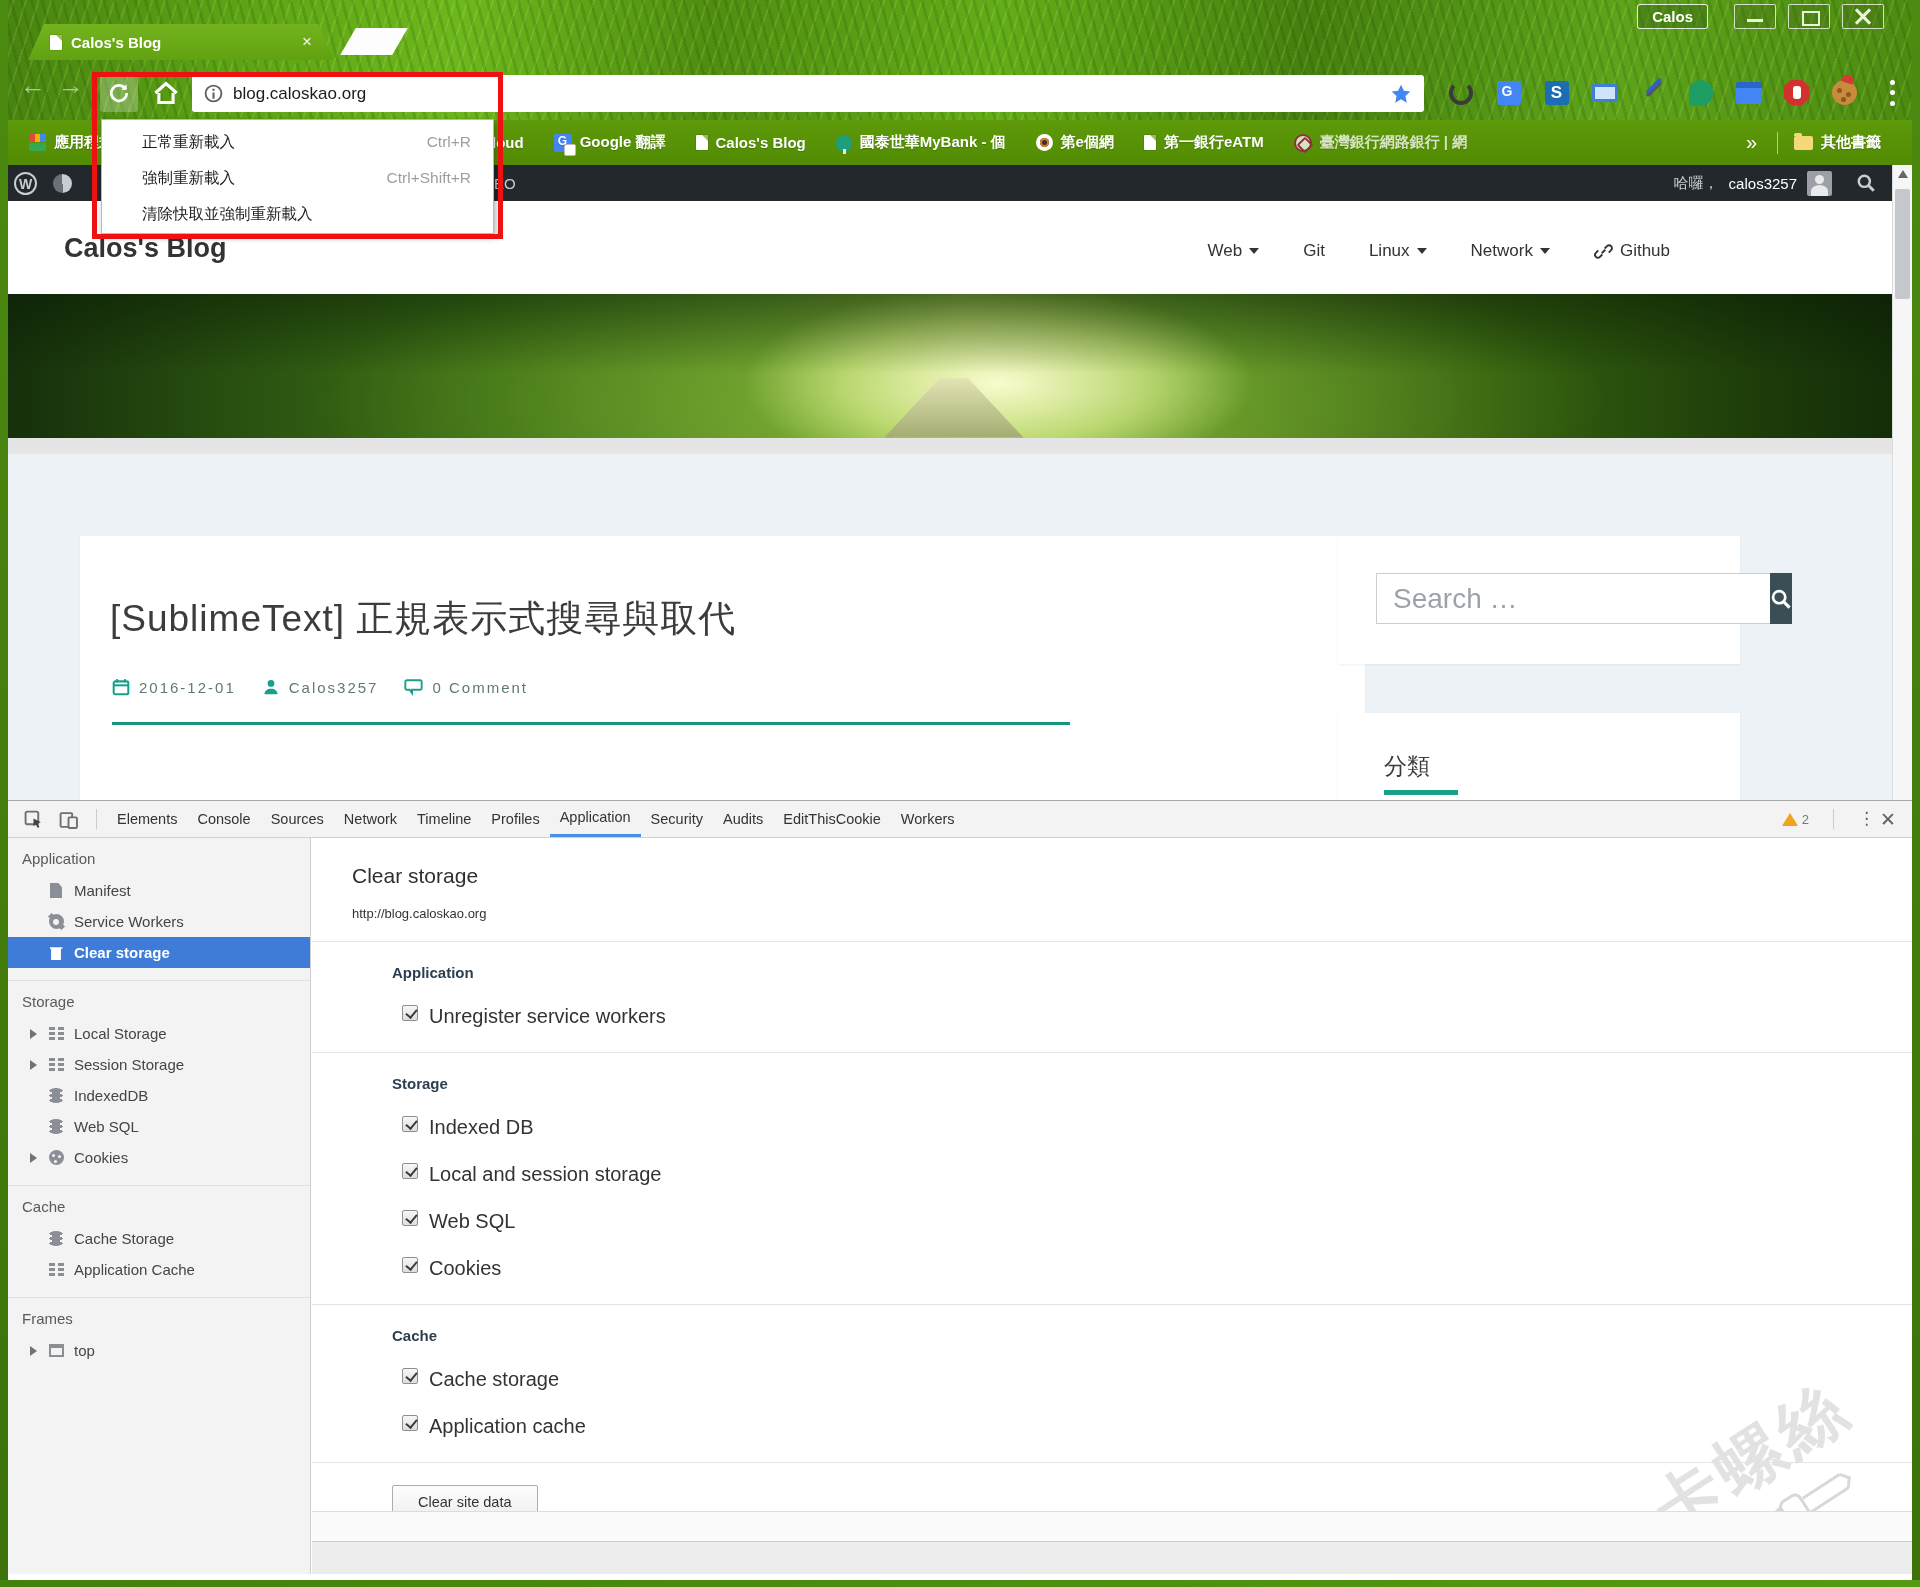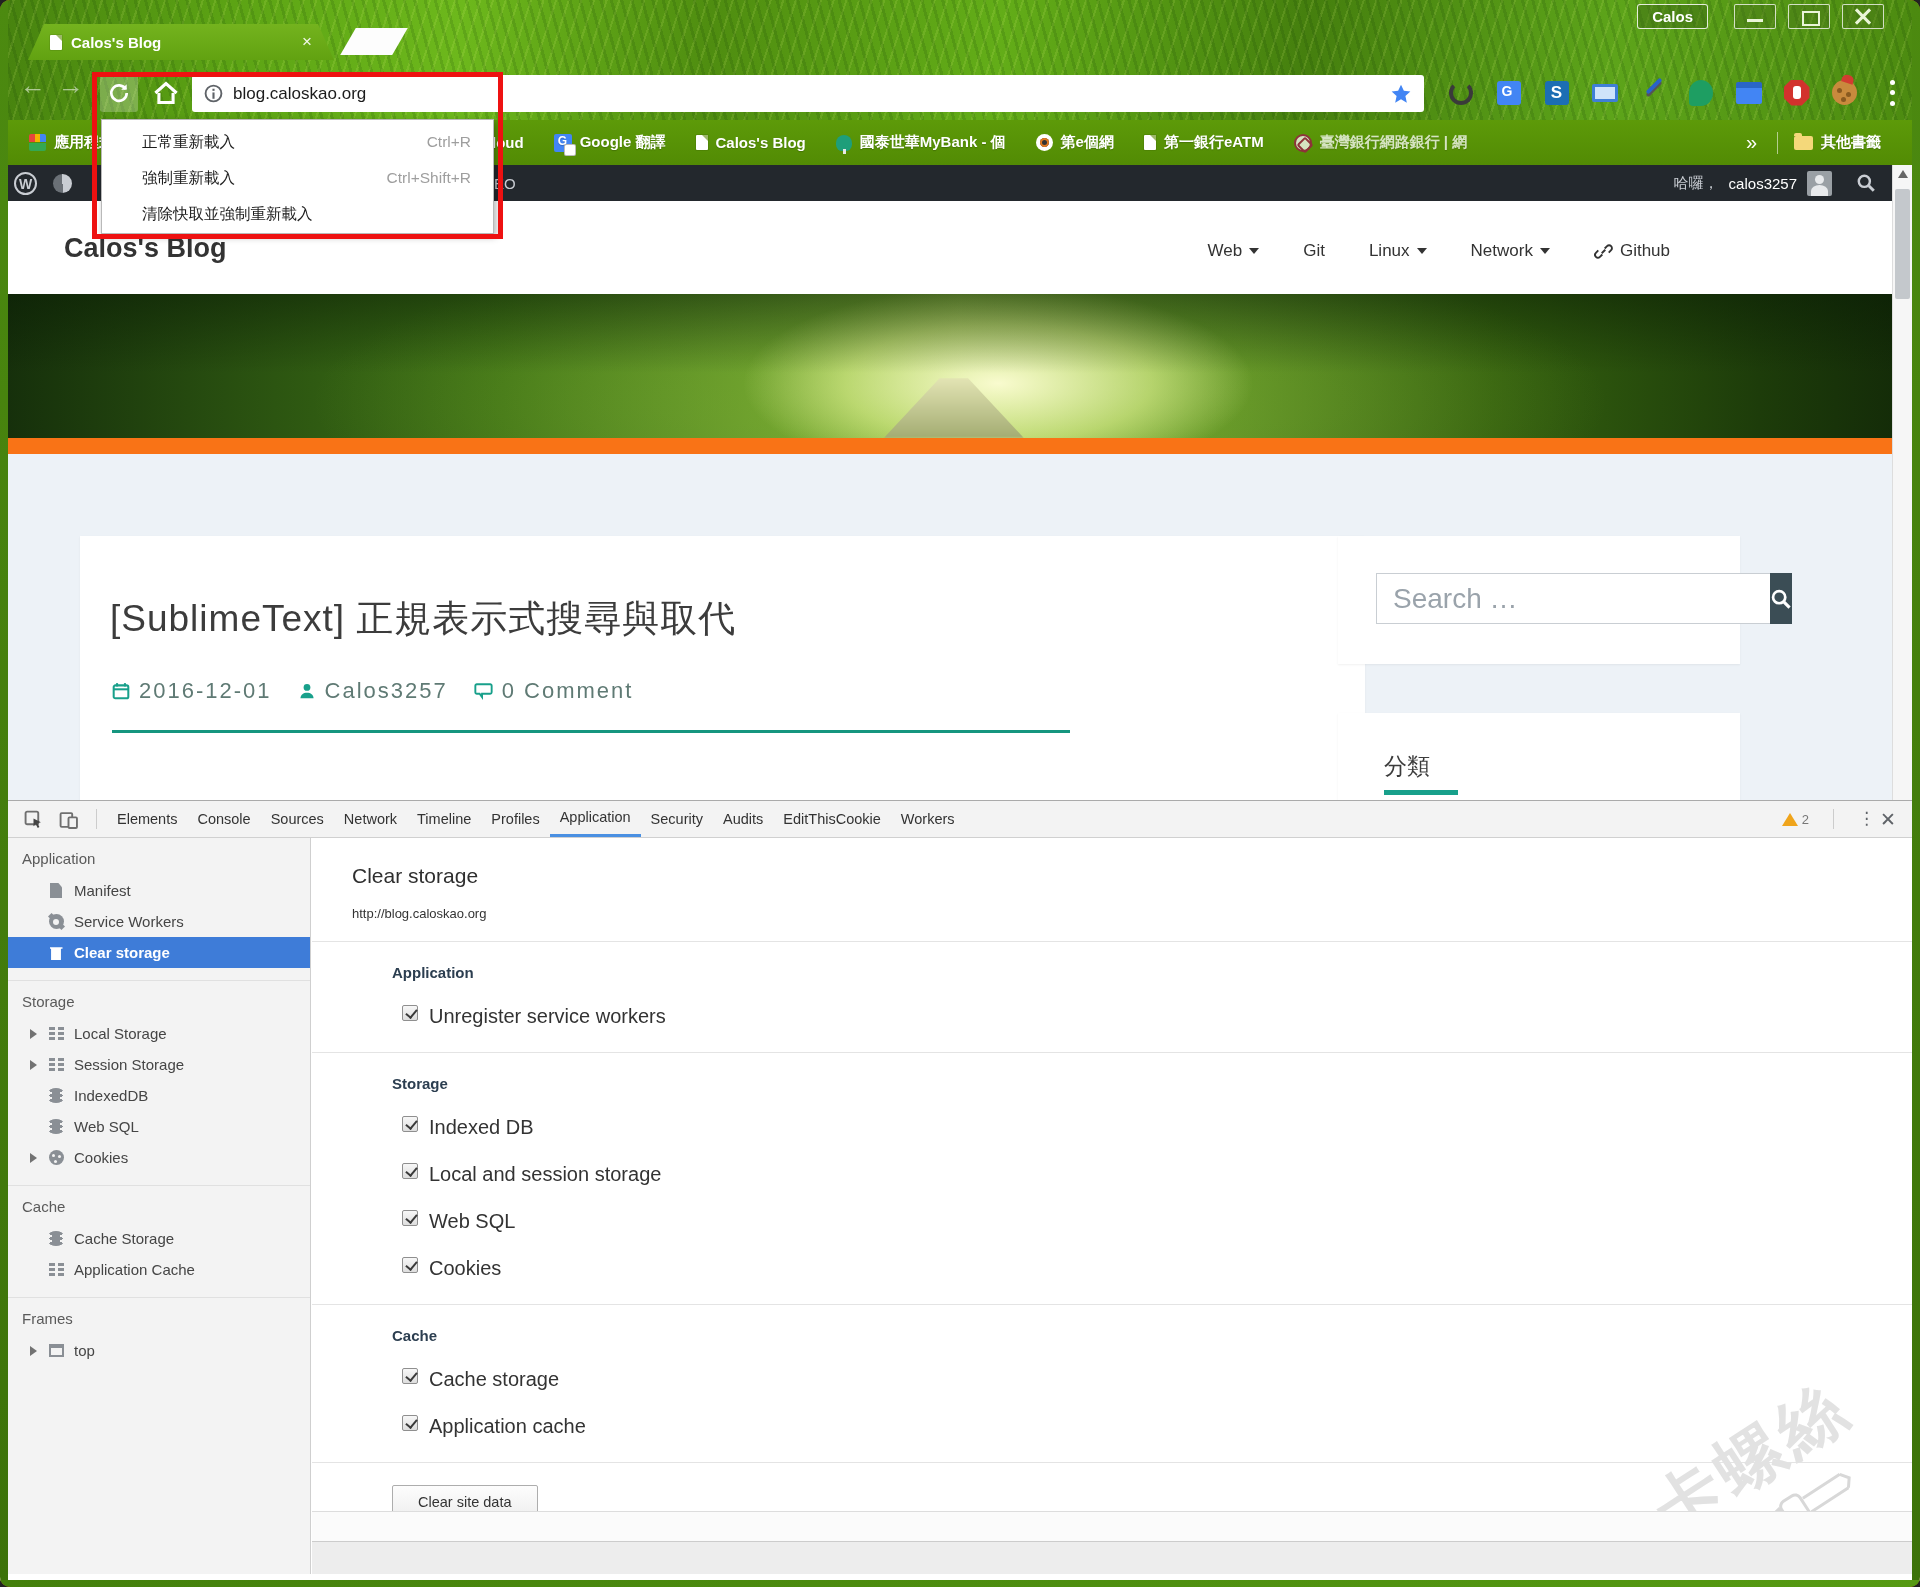--- a/index.html
+++ b/index.html
@@ -1,17 +1,17 @@
 <!DOCTYPE html>
 <html><head>
 <meta charset="utf-8">
 <style>
   * { margin:0; padding:0; box-sizing:border-box; }
   body { font-family:"Liberation Sans","DejaVu Sans",sans-serif; background:#222; }
-  .win { position:relative; width:1920px; height:1587px; background:#f97316; overflow:hidden;border-radius:10px; }
+  .win { position:relative; width:1920px; height:1587px; background:#e5e5e5; overflow:hidden; }
 
   
   .edge { position:absolute; background:linear-gradient(180deg,#4c8a10,#3c7209); z-index:80; }
   .edge-l { left:0; top:0; width:8px; height:100%; }
   .edge-r { right:0; top:0; width:8px; height:100%; }
   .edge-b { left:0; bottom:0; width:100%; height:7px; background:linear-gradient(90deg,#44800c,#569a13); }
 
   
   .chrome-top { position:absolute; left:0; top:0; width:100%; height:120px;
     background:
@@ -117,21 +117,21 @@
       linear-gradient(90deg,#16300b,#2c5511 14%,#3f7416 26%,#60982a 40%,#86b83e 50%,#5d9427 62%,#35620f 78%,#1d3c0a 92%,#132a08); }
   .hero::before { content:""; position:absolute; inset:0; background:linear-gradient(rgba(8,26,4,.5),rgba(8,26,4,0) 55%); }
   .hero::after { content:""; position:absolute; left:46%; bottom:0; width:140px; height:60px;
     background:linear-gradient(#e3e4b4,#a3ac72); clip-path:polygon(40% 0,60% 0,100% 100%,0 100%); filter:blur(1px); }
 
   
   .page { position:absolute; left:8px; top:454px; width:1884px; height:362px; background:#edf2f7; }
   .card { position:absolute; background:#fff; box-shadow:0 1px 2px rgba(0,0,0,.06); }
   .article-card { left:72px; top:82px; width:1285px; height:280px; overflow:hidden; }
   .art-title { margin:58px 0 0 30px; font-size:37px; color:#3c3c3c; font-weight:normal; letter-spacing:1px; }
-  .art-meta { margin:34px 0 0 32px; display:flex; align-items:center; gap:9px; font-size:22px; color:#5f7a74; letter-spacing:2px; }
+  .art-meta { margin:34px 0 0 32px; display:flex; align-items:center; gap:9px; font-size:15px; color:#5f7a74; letter-spacing:2px; }
   .art-meta .gap { width:8px; }
   .art-rule { margin:26px 0 0 32px; width:958px; border:0; border-top:3px solid #16967f; }
   .art-body { margin:74px 0 0 32px; font-size:20px; color:#555; }
   .search-card { left:1330px; top:82px; width:402px; height:128px; }
   .search-box { position:absolute; left:38px; top:37px; width:330px; height:51px; display:flex; }
   .search-input { flex:1; border:1px solid #c9ced3; border-right:0; font-size:28px; padding:0 16px; color:#333; outline:none; font-family:inherit; }
   .search-input::placeholder { color:#9aa3ab; }
   .search-btn { width:52px; height:51px; background:#3b4d55; border:0; display:flex; align-items:center; justify-content:center; }
   .cat-card { left:1330px; top:259px; width:402px; height:103px; }
   .cat-title { margin:38px 0 0 46px; font-size:23px; color:#3c3c3c; font-weight:normal; }

